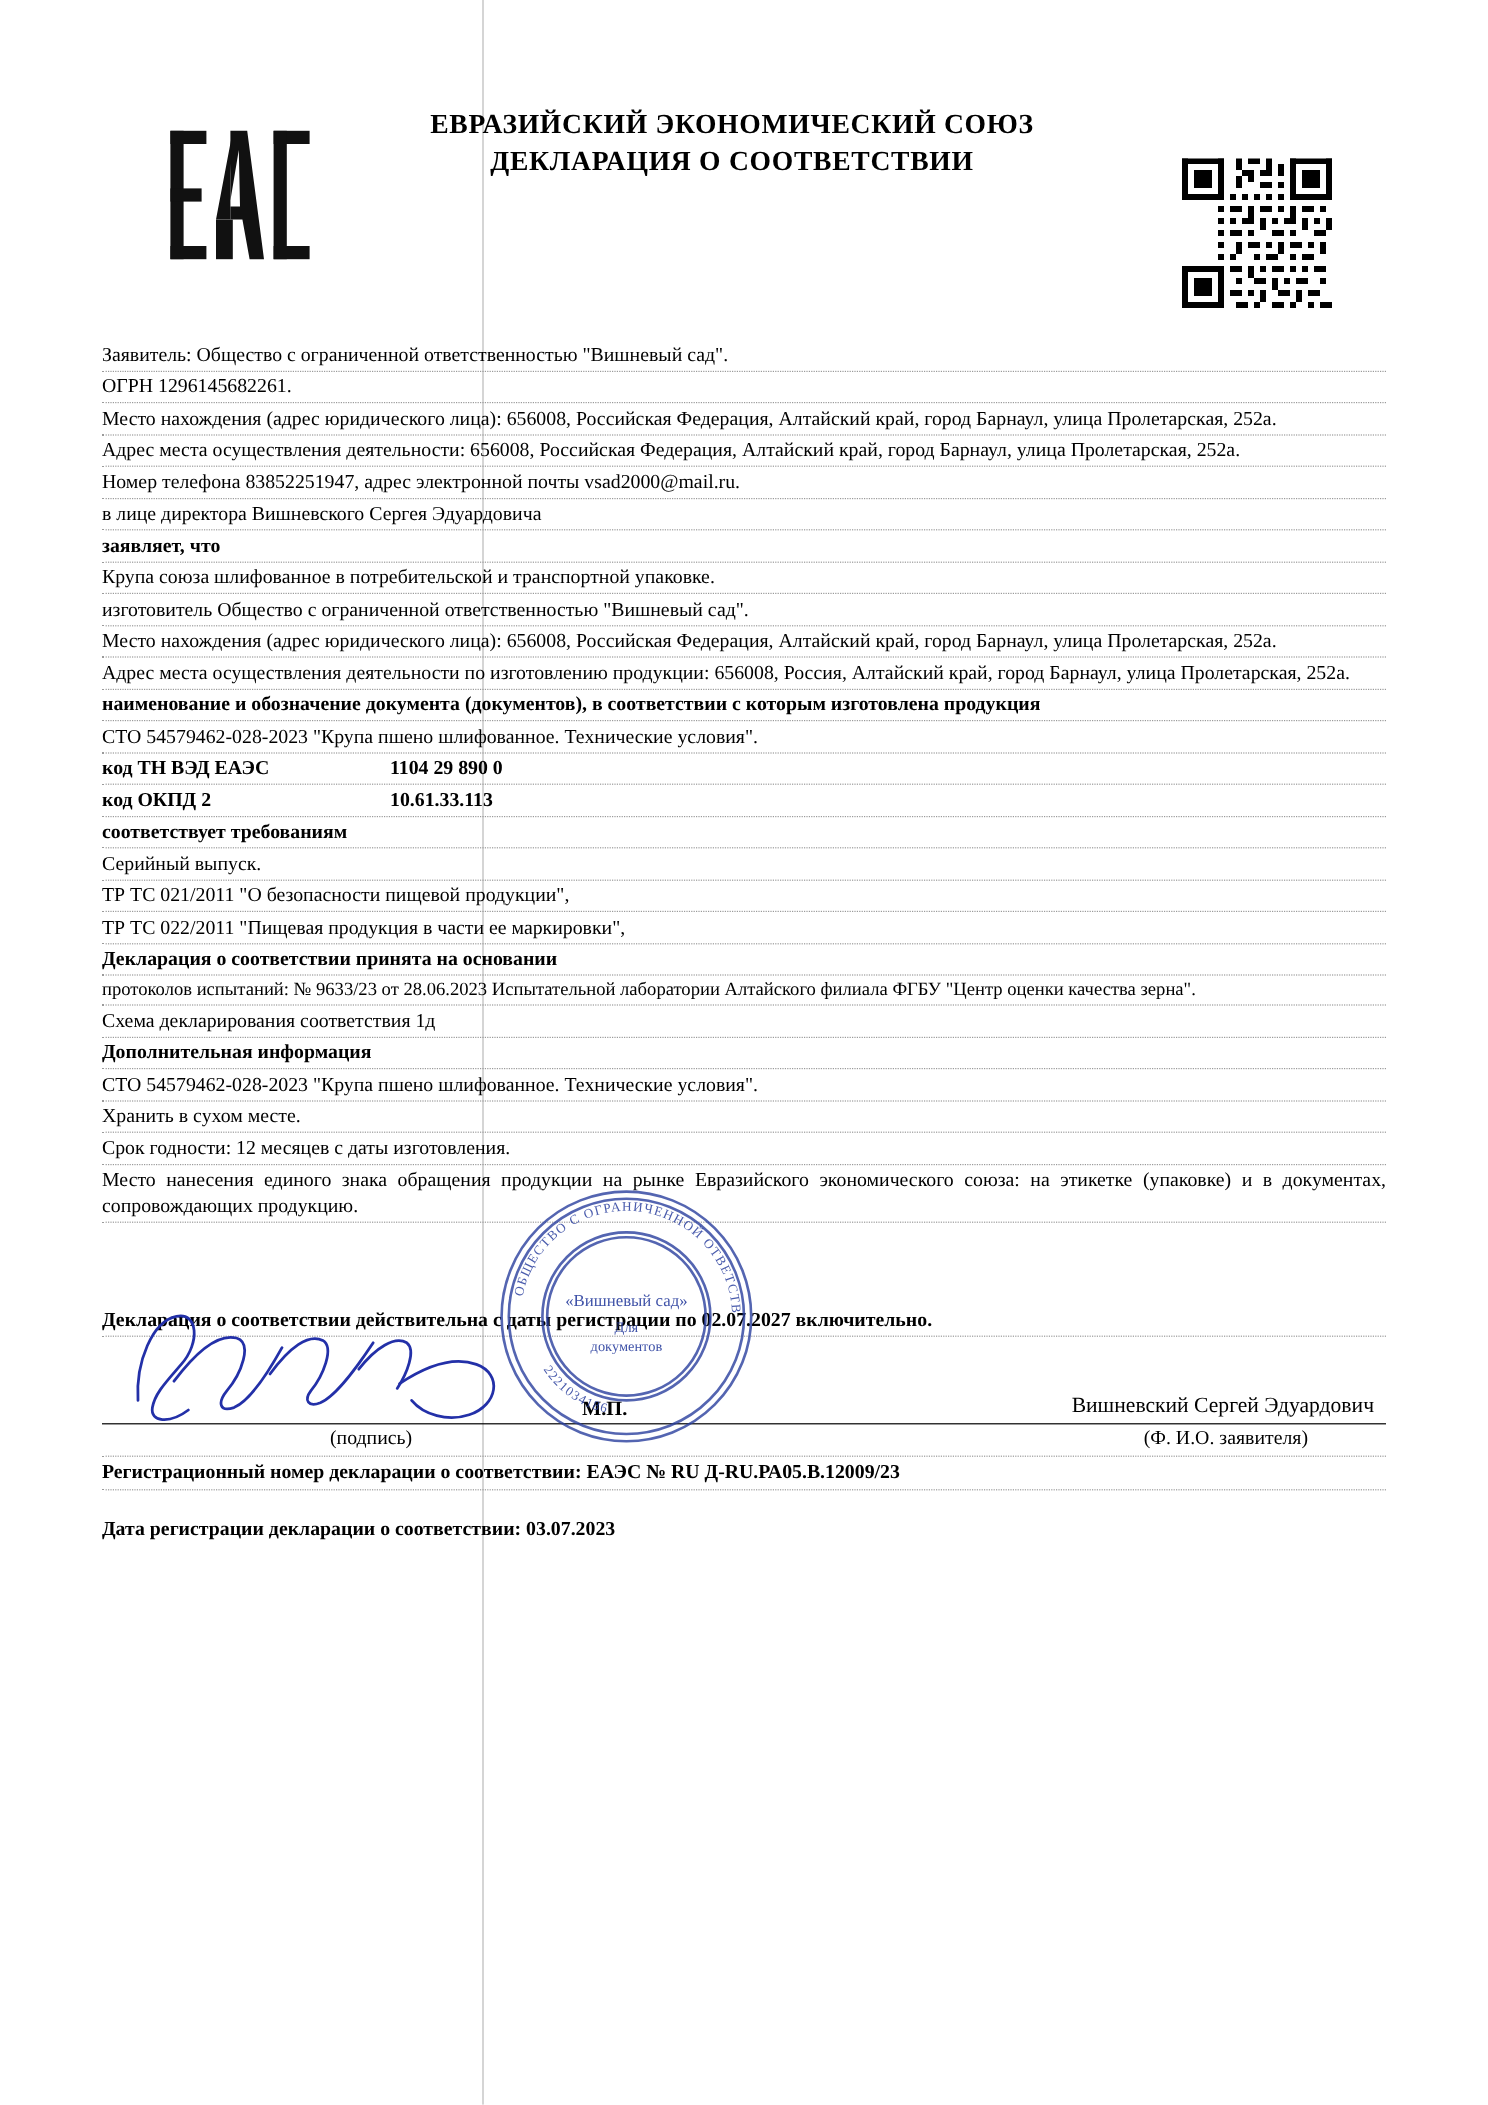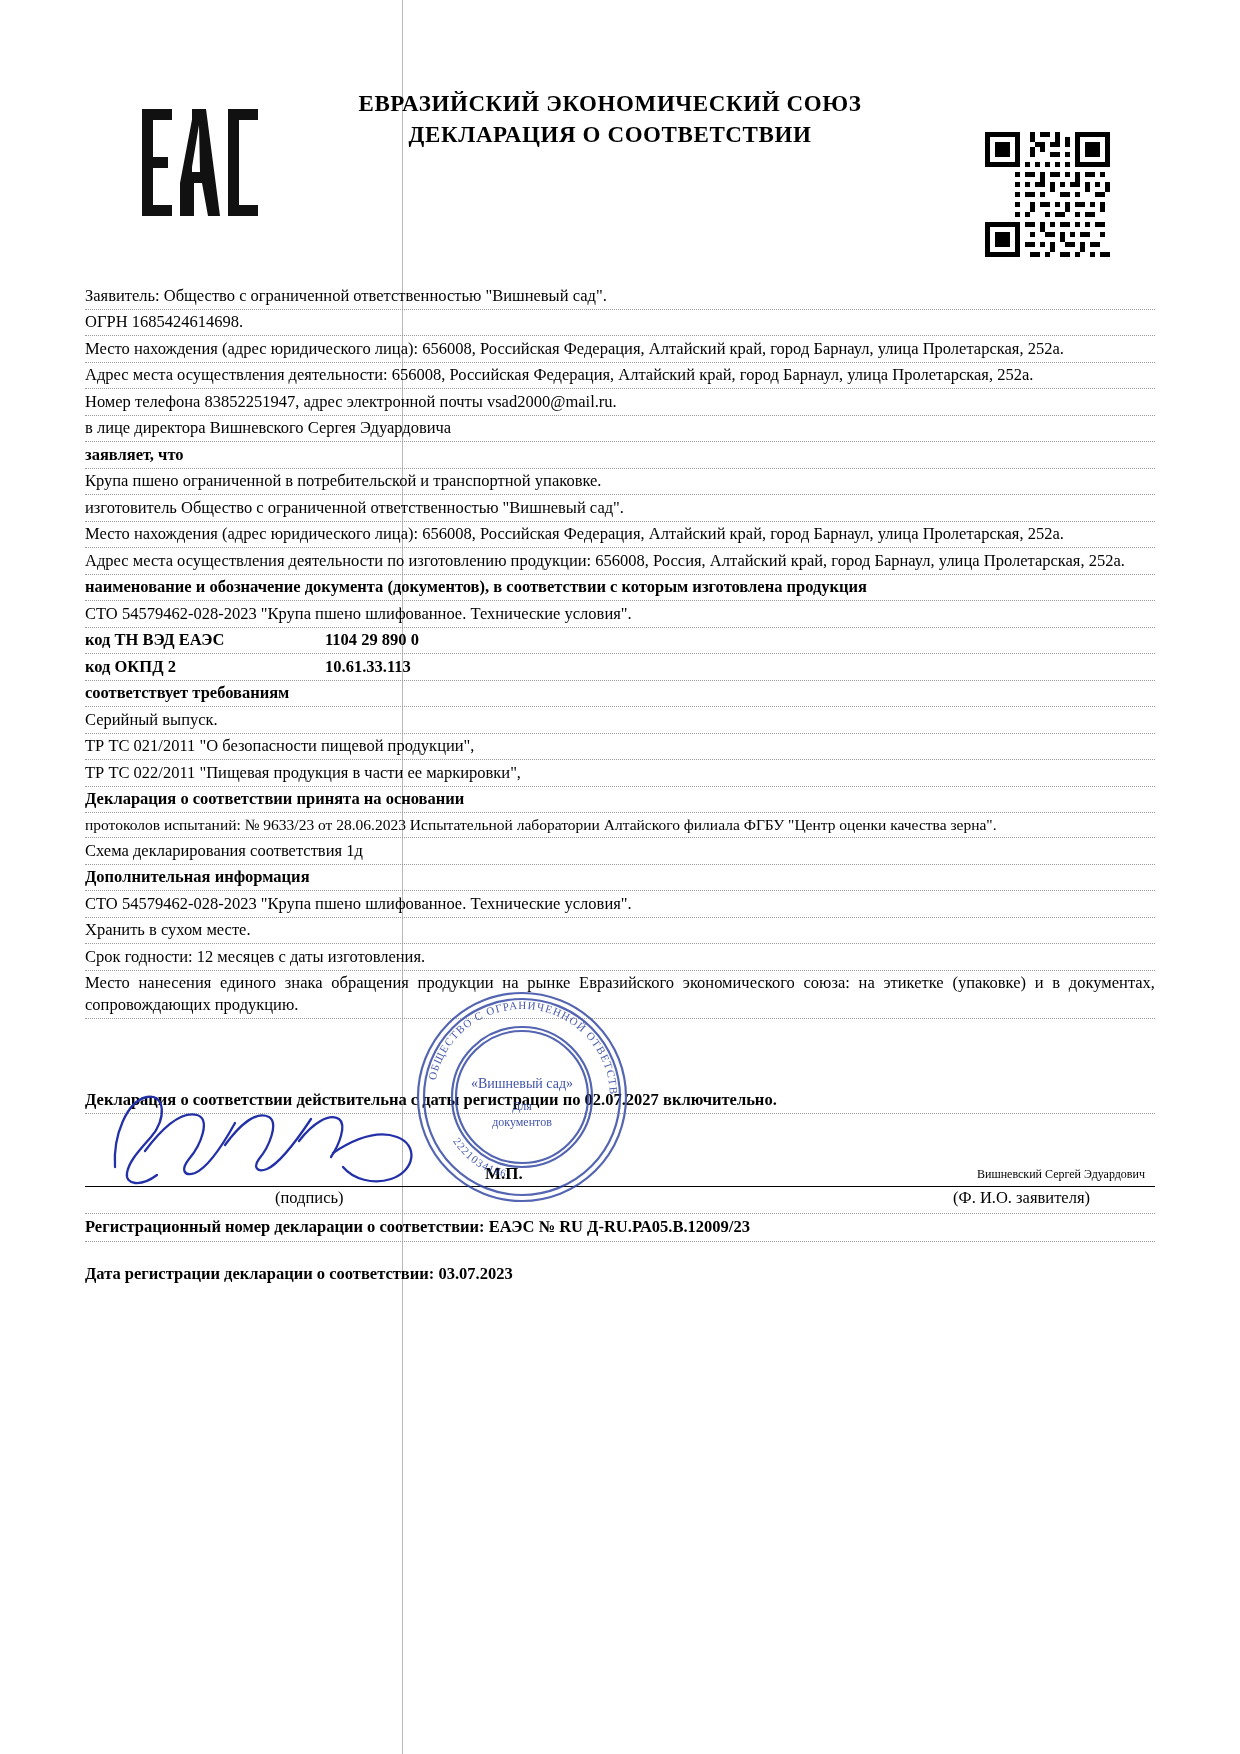--- a/index.html
+++ b/index.html
@@ -120,21 +120,21 @@
     position: absolute;
     left: 400px;
     bottom: 2px;
     font-weight: bold;
     font-size: 17px;
   }
   .fio {
     position: absolute;
     right: 10px;
     bottom: 4px;
-    font-size: 12px;
+    font-size: 18px;
   }
   .captions {
     position: relative;
     height: 26px;
     border-bottom: 1px dotted #9a9a9a;
   }
   .cap-left {
     position: absolute;
     left: 190px;
     top: 1px;
@@ -313,21 +313,21 @@
   </div>
 
   <div class="content">
 
     <div class="row">
       <b>Заявитель:</b>
       <span>Общество с ограниченной ответственностью "Вишневый сад".</span>
     </div>
 
     <div class="row">
-      <span>ОГРН 1685424614698.</span>
+      <span>ОГРН 1296145682261.</span>
     </div>
 
     <div class="row just">
       <span>Место нахождения (адрес юридического лица): 656008, Российская Федерация, Алтайский край, город Барнаул, улица Пролетарская, 252а.</span>
     </div>
 
     <div class="row just">
       <span>Адрес места осуществления деятельности: 656008, Российская Федерация, Алтайский край, город Барнаул, улица Пролетарская, 252а.</span>
     </div>
 
@@ -338,21 +338,21 @@
     <div class="row">
       <b>в лице</b>
       <span>директора Вишневского Сергея Эдуардовича</span>
     </div>
 
     <div class="row bold-row">
       <span>заявляет, что</span>
     </div>
 
     <div class="row">
-      <span>Крупа пшено ограниченной в потребительской и транспортной упаковке.</span>
+      <span>Крупа союза шлифованное в потребительской и транспортной упаковке.</span>
     </div>
 
     <div class="row">
       <b>изготовитель</b>
       <span>Общество с ограниченной ответственностью "Вишневый сад".</span>
     </div>
 
     <div class="row just">
       <span>Место нахождения (адрес юридического лица): 656008, Российская Федерация, Алтайский край, город Барнаул, улица Пролетарская, 252а.</span>
     </div>

